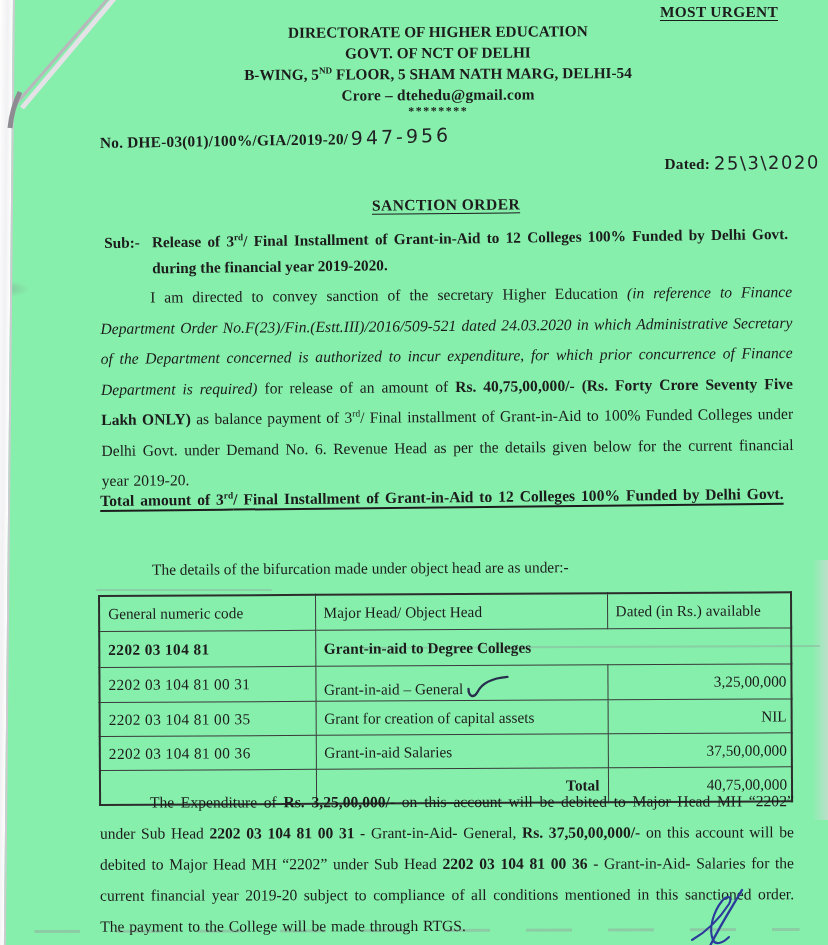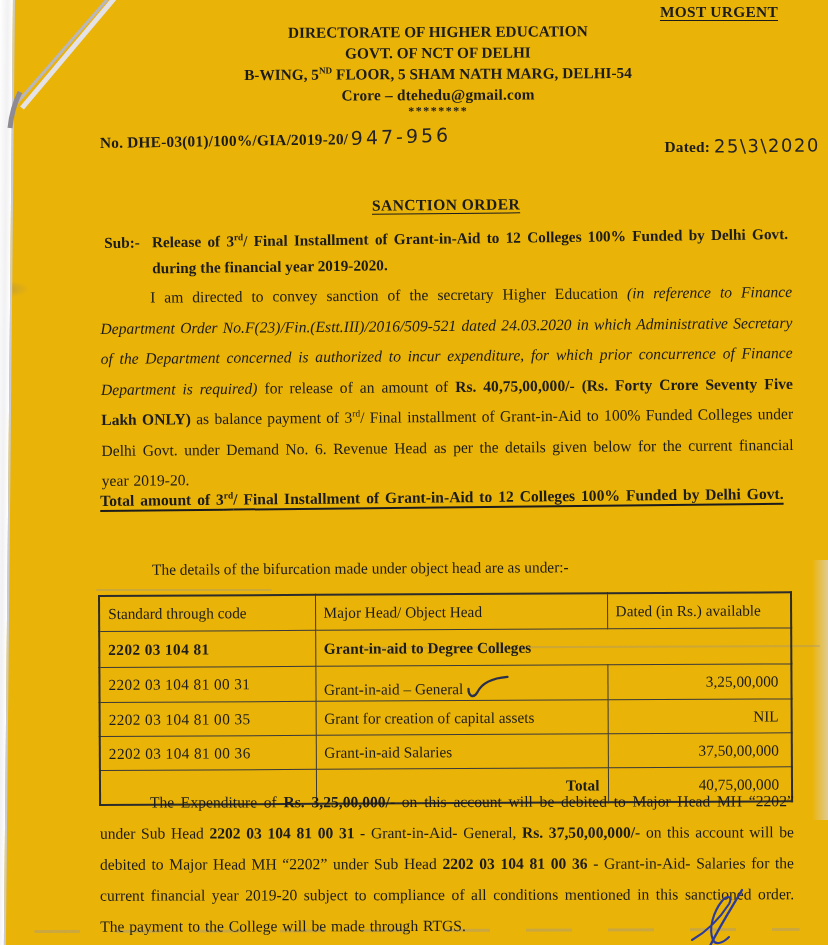--- a/index.html
+++ b/index.html
@@ -1,16 +1,16 @@
 <!DOCTYPE html>
 <html><head>
 <meta charset="utf-8">
 <style>
   html,body{margin:0;padding:0;background:#ffffff;}
-  #page{position:relative;width:828px;height:945px;overflow:hidden;background:#eab308;
+  #page{position:relative;width:828px;height:945px;overflow:hidden;background:#86efac;
         font-family:"Liberation Serif",serif;color:#1c1c1c;}
   .b{font-weight:bold;}
   .i{font-style:italic;}
   .u{}
   sup{font-size:.6em;line-height:0;vertical-align:super;}
 
   
   #left-edge{position:absolute;left:0;top:-6px;width:13px;height:960px;
              background:linear-gradient(to right,#ffffff 0%,#f1f0f2 60%,#ffffff 100%);
              border-right:2px solid #ccccd0;transform:rotate(.55deg);transform-origin:top left;z-index:5;}
@@ -33,21 +33,21 @@
   #letterhead .email-line{letter-spacing:.2px;}
   #letterhead .stars{font-size:12px;letter-spacing:1.5px;line-height:13px;}
 
   
   #refline{position:absolute;top:130px;left:100px;right:8px;display:flex;
            justify-content:space-between;align-items:flex-start;}
   #ref-left{transform:rotate(-.9deg);transform-origin:left bottom;white-space:nowrap;}
   #ref-label,#date-label{font-size:15.4px;font-weight:bold;letter-spacing:.2px;}
   .handwrite{font-family:"DejaVu Sans",sans-serif;display:inline-block;color:#232327;}
   #ref-hand{font-size:19px;letter-spacing:3px;transform:rotate(-1.2deg) skewX(-2deg);margin-left:3px;}
-  #date-group{margin-top:5px;white-space:nowrap;}
+  #date-group{margin-top:22px;white-space:nowrap;}
   #date-hand{font-size:18px;letter-spacing:1.5px;transform:rotate(-.6deg);margin-left:4px;}
 
   #title{position:absolute;top:196px;left:100px;width:692px;text-align:center;transform:rotate(-.5deg);
          font-size:15.6px;font-weight:bold;text-decoration:underline;text-underline-offset:3px;letter-spacing:.4px;}
 
   #subject{position:absolute;top:230px;left:104px;width:684px;display:flex;gap:12px;
            transform:rotate(-.75deg);transform-origin:left top;
            font-size:15.3px;font-weight:bold;line-height:26px;}
   #subject .sub-text{text-align:justify;flex:1;}
 
@@ -60,21 +60,21 @@
             word-spacing:2px;}
   #table-intro{position:absolute;top:559px;left:100px;width:692px;font-size:15.4px;
                text-indent:52px;transform:rotate(-.35deg);}
 
   
   #table-wrap{position:absolute;top:595px;left:98px;width:694px;transform:rotate(-.3deg);transform-origin:left top;}
   table{border-collapse:collapse;width:100%;font-size:15.3px;}
   td{border:1.6px solid #3a3a3a;padding:2px 8px;vertical-align:middle;}
   table{border:2.4px solid #2c2c2c;}
   td.code{letter-spacing:.4px;}
-  td.amount{text-align:right;padding-right:12px;}
+  td.amount{text-align:right;padding-right:4px;}
   tr.hdr td{height:30px;}
   tr.r td{height:29px;}
   tr.group td{font-weight:bold;height:31px;}
   td.total-label{text-align:right;font-weight:bold;}
   td.total-amt{font-weight:normal;}
   .checkmark{display:inline-block;margin-left:2px;transform:translateY(7px);}
 
   #para2{top:786px;text-indent:50px;line-height:31px;transform:rotate(-.12deg);width:694px;}
 
   #signature{position:absolute;left:684px;top:888px;z-index:4;}
@@ -130,21 +130,21 @@
 
   <div id="table-wrap">
     <table>
       <colgroup>
           <col style="width:216px">
           <col style="width:292px">
           <col>
         </colgroup>
       <tbody>
           <tr class="hdr">
-        <td>Standard through code</td>
+        <td>General numeric code</td>
         <td>Major Head/ Object Head</td>
         <td>Dated (in Rs.) available</td>
       </tr>
       <tr class="group">
         <td class="code">2202 03 104 81</td>
         <td colspan="2">Grant-in-aid to Degree Colleges</td>
       </tr>
       <tr class="r">
         <td class="code">2202 03 104 81 00 31</td>
         <td><span>Grant-in-aid – General</span><svg class="checkmark" width="44" height="26" viewBox="0 0 44 26">

